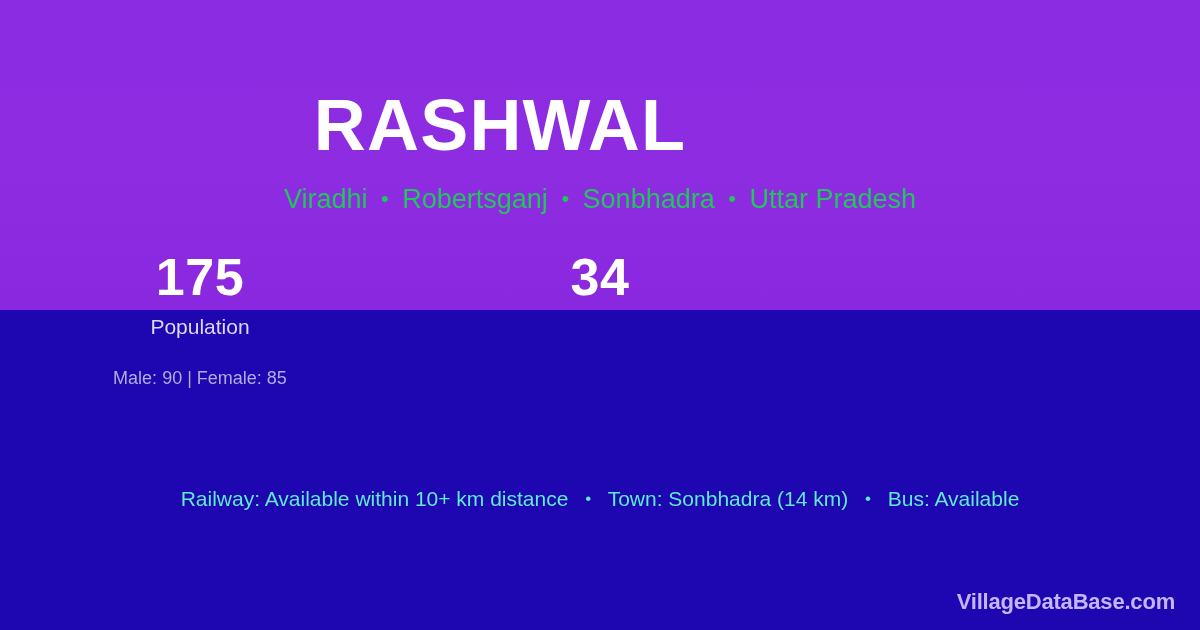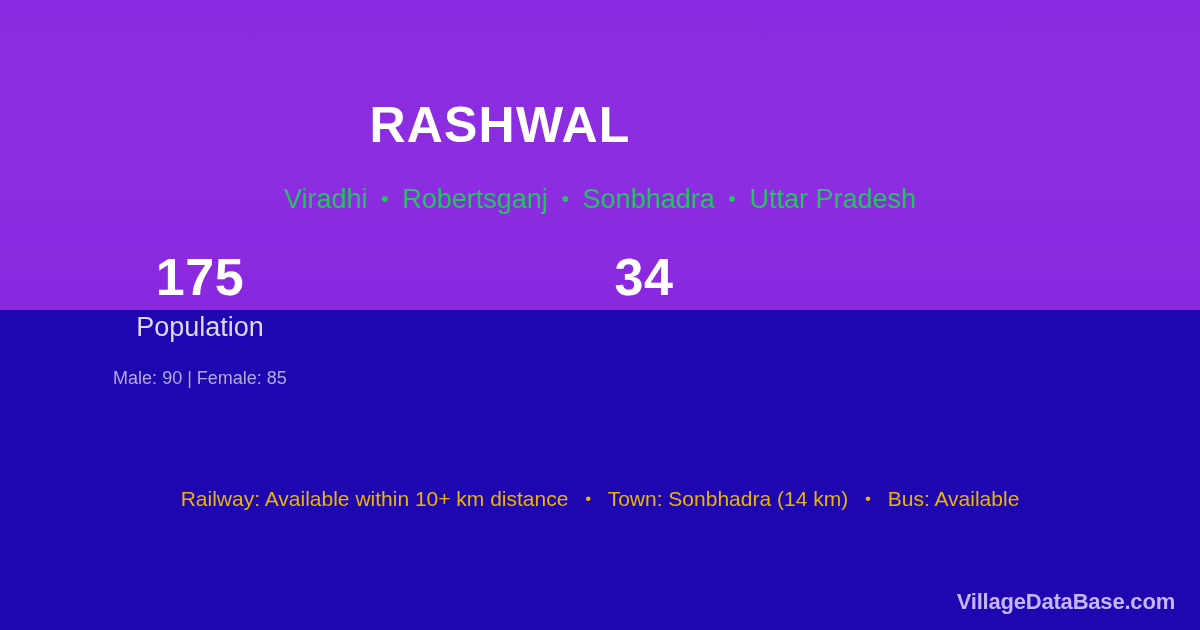--- a/index.html
+++ b/index.html
@@ -33,21 +33,21 @@
     background: linear-gradient(180deg, #8c2ce2 0%, #8d2ce1 55%, #8a28df 100%);
   }
 
   
   #village-title {
     position: absolute;
     left: 0; top: 84px;
     width: 1000px;
     text-align: center;
     color: #ffffff;
-    font-size: 50px;
+    font-size: 72px;
     font-weight: bold;
     letter-spacing: 1.2px;
     line-height: 82px;
     white-space: nowrap;
   }
 
   
   #location-line {
     position: absolute;
     left: 0; top: 182px;
@@ -66,58 +66,57 @@
     font-size: 22px;
   }
 
   
   #stats-row {
     position: absolute;
     left: 0; top: 248px;
     width: 1200px;
     display: flex;
     flex-direction: row;
-    gap: 44px;
   }
   .stat-cell {
     width: 400px;
     text-align: center;
   }
   .stat-value {
     color: #ffffff;
     font-size: 52px;
     font-weight: bold;
     line-height: 58px;
     letter-spacing: 0.5px;
     white-space: nowrap;
   }
   .stat-label {
     color: #dcd8f5;
-    font-size: 27px;
+    font-size: 21px;
     font-weight: normal;
     line-height: 30px;
     margin-top: 6px;
     white-space: nowrap;
   }
   .stat-sub {
     color: #b2abdf;
     font-size: 18px;
     font-weight: normal;
     line-height: 22px;
     margin-top: 25px;
     white-space: nowrap;
   }
 
   
   #infra-line {
     position: absolute;
     left: 0; top: 485px;
     width: 1200px;
     text-align: center;
-    color: #eab308;
+    color: #5eead4;
     font-size: 21px;
     line-height: 28px;
     white-space: nowrap;
   }
   #infra-line .sep {
     display: inline-block;
     padding: 0 11px;
     transform: translateY(-2px);
     font-size: 17px;
   }

